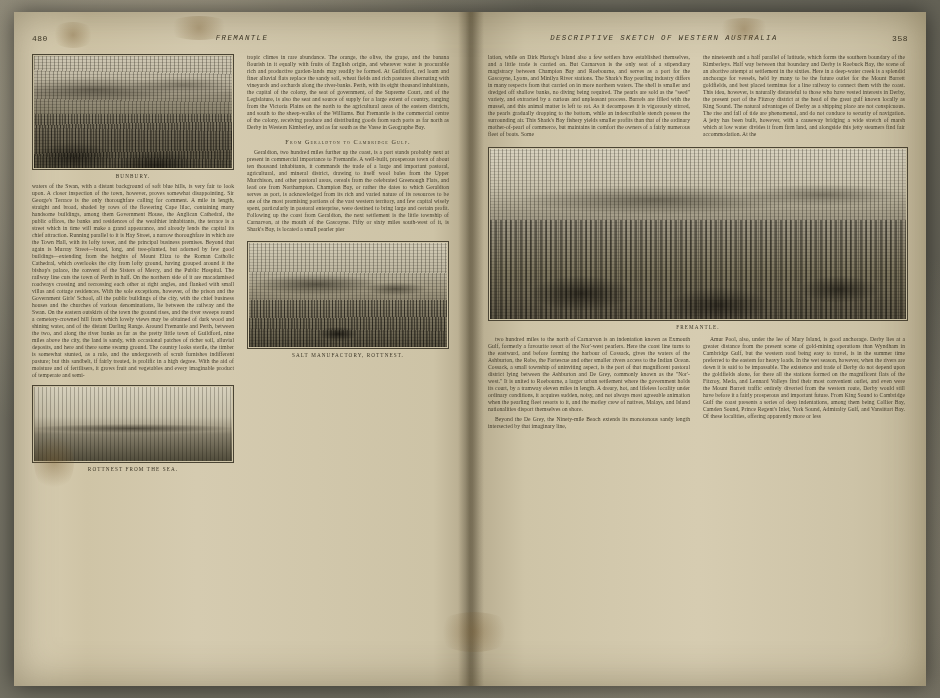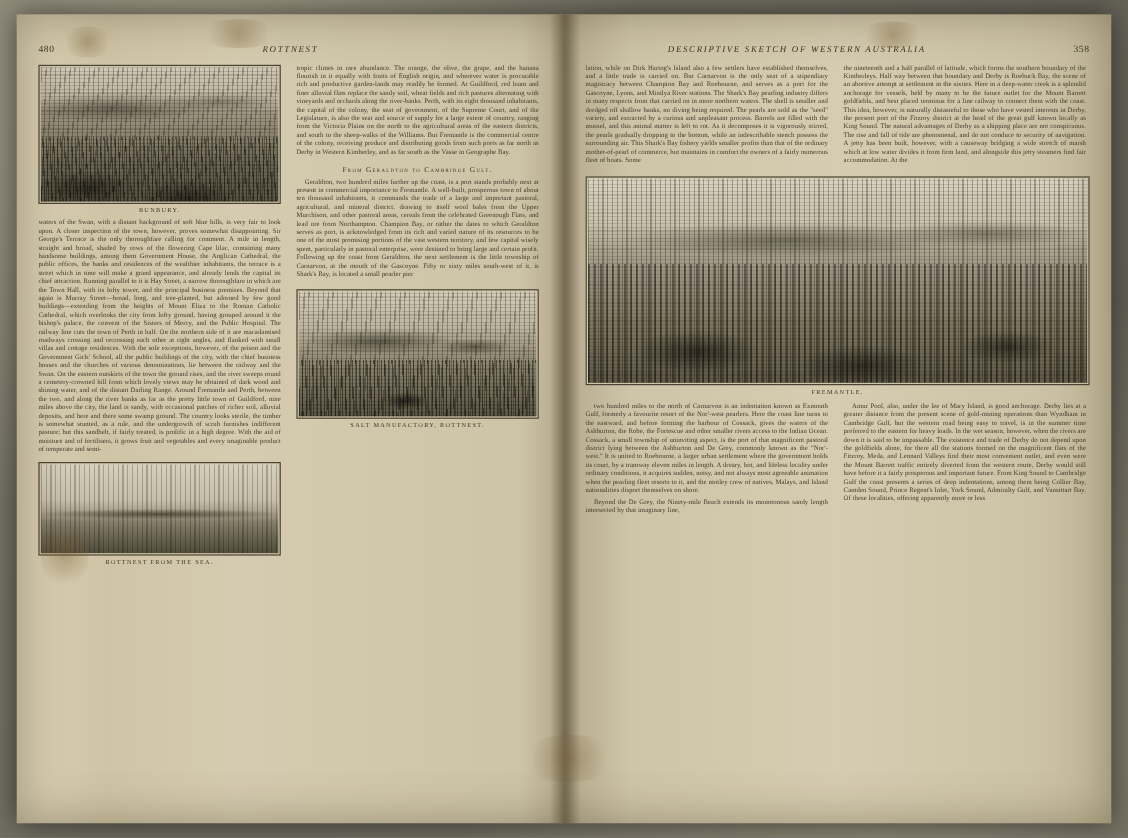--- a/index.html
+++ b/index.html
@@ -25,24 +25,24 @@
   }
   .page{
     position:absolute;top:0;height:674px;
     padding:22px 18px 12px 18px;
     box-sizing:border-box;
   }
   .page.left{left:0;width:456px;}
   .page.right{left:456px;width:456px;}
 
   .runhead{
-    display:flex;align-items:flex-end;
+    display:flex;align-items:flex-start;
     font-size:7.4px;letter-spacing:1.4px;
     color:#3b3526;
-    font-family:Liberation Serif, serif;
+    font-family:Liberation Mono, monospace;
     margin-bottom:9px;
     height:11px;
   }
   .runhead .folio{font-size:8px;letter-spacing:.5px;}
   .runhead .title{flex:1;text-align:center;font-style:italic;}
   .runhead.l .folio{order:0;width:34px;text-align:left;}
   .runhead.r .folio{order:2;width:34px;text-align:right;}
 
   .cols{display:flex;gap:13px;}
   .col{width:100%;}
@@ -189,21 +189,21 @@
 <body>
 
 <div class="scan"></div>
 
 <div class="book">
 
   <div class="page left">
 
     <div class="runhead l">
       <span class="folio">480</span>
-      <span class="title">ROTTNEST</span>
+      <span class="title">FREMANTLE</span>
       <span class="folio" style="visibility:hidden">480</span>
     </div>
 
     <div class="cols">
 
       <div class="col">
         <div class="fig">
           <div class="frame">
             <div class="engraving eng-bunbury"></div>
           </div>

